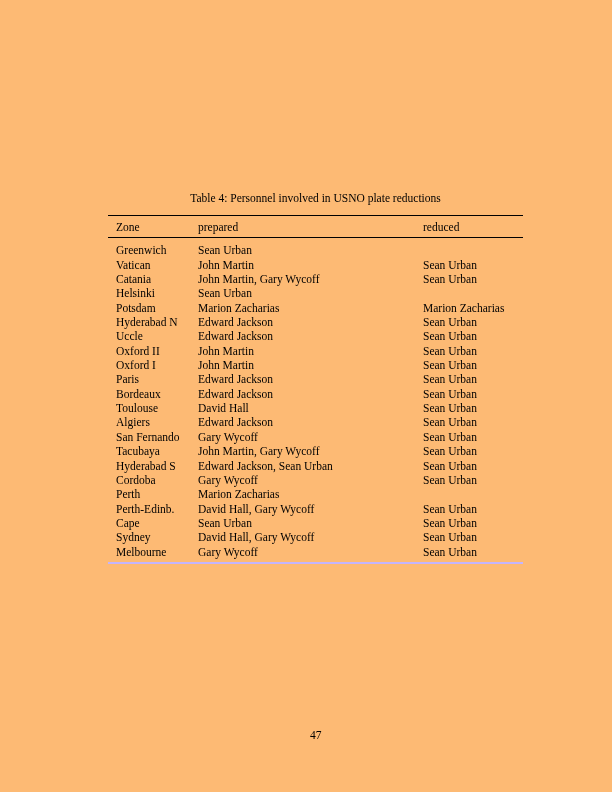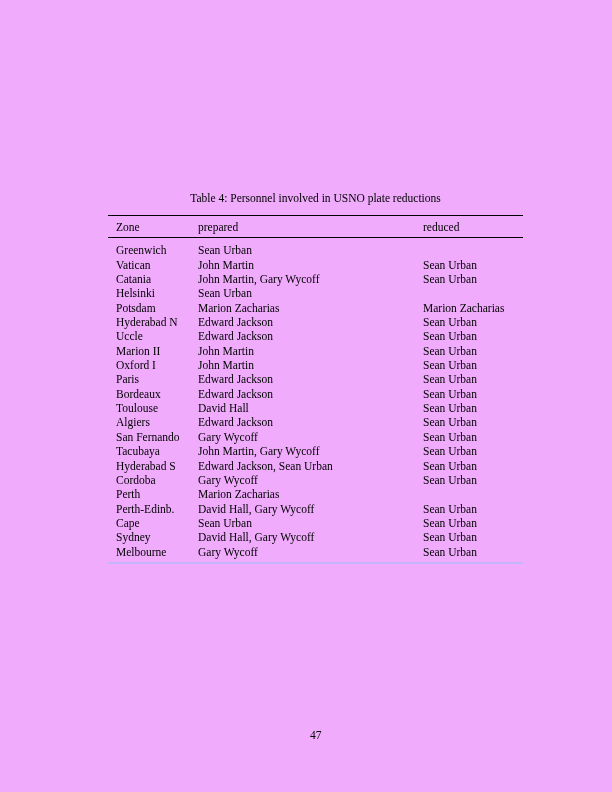--- a/index.html
+++ b/index.html
@@ -1,20 +1,20 @@
 <!DOCTYPE html>
 <html><head>
 <meta charset="utf-8">
 <style>
   html, body { margin: 0; padding: 0; }
   .page {
     position: relative;
     width: 612px;
     height: 792px;
-    background: #f0abfc;
+    background: #fdba74;
     color: #000000;
     font-family: "Liberation Serif", serif;
     font-size: 11.5px;
     overflow: hidden;
   }
   .caption {
     position: absolute;
     top: 191px;
     left: 108px;
     width: 415px;
@@ -99,21 +99,21 @@
           <span class="tcell">Hyderabad N</span>
           <span class="tcell">Edward Jackson</span>
           <span class="tcell">Sean Urban</span>
         </div>
         <div class="trow">
           <span class="tcell">Uccle</span>
           <span class="tcell">Edward Jackson</span>
           <span class="tcell">Sean Urban</span>
         </div>
         <div class="trow">
-          <span class="tcell">Marion II</span>
+          <span class="tcell">Oxford II</span>
           <span class="tcell">John Martin</span>
           <span class="tcell">Sean Urban</span>
         </div>
         <div class="trow">
           <span class="tcell">Oxford I</span>
           <span class="tcell">John Martin</span>
           <span class="tcell">Sean Urban</span>
         </div>
         <div class="trow">
           <span class="tcell">Paris</span>

